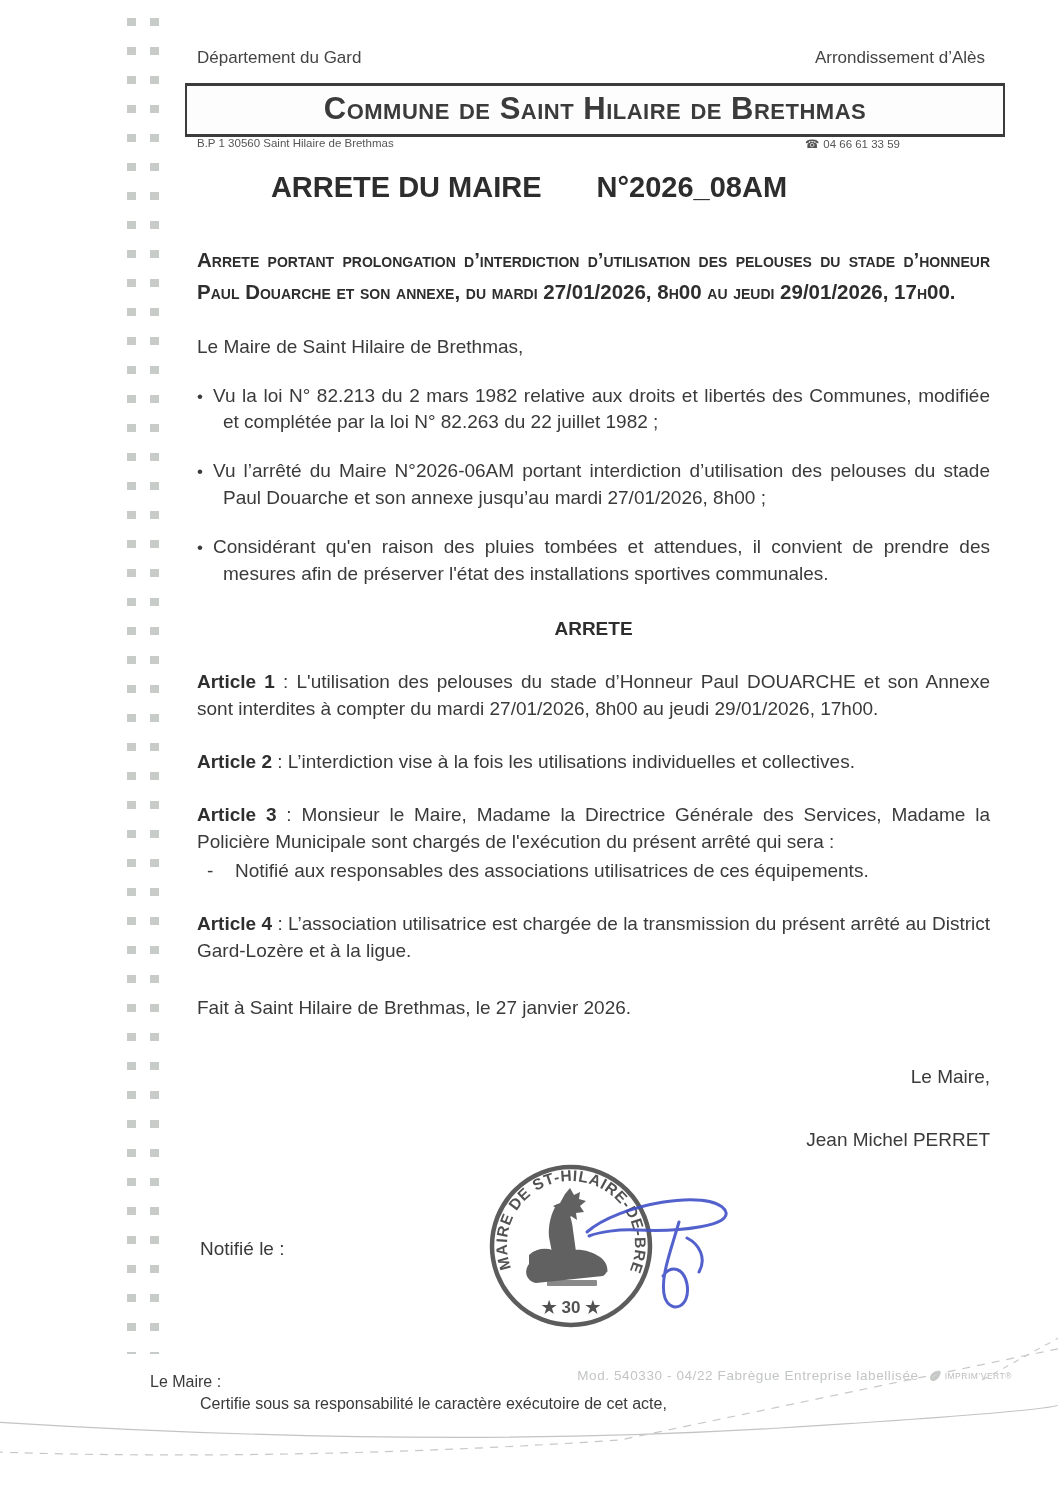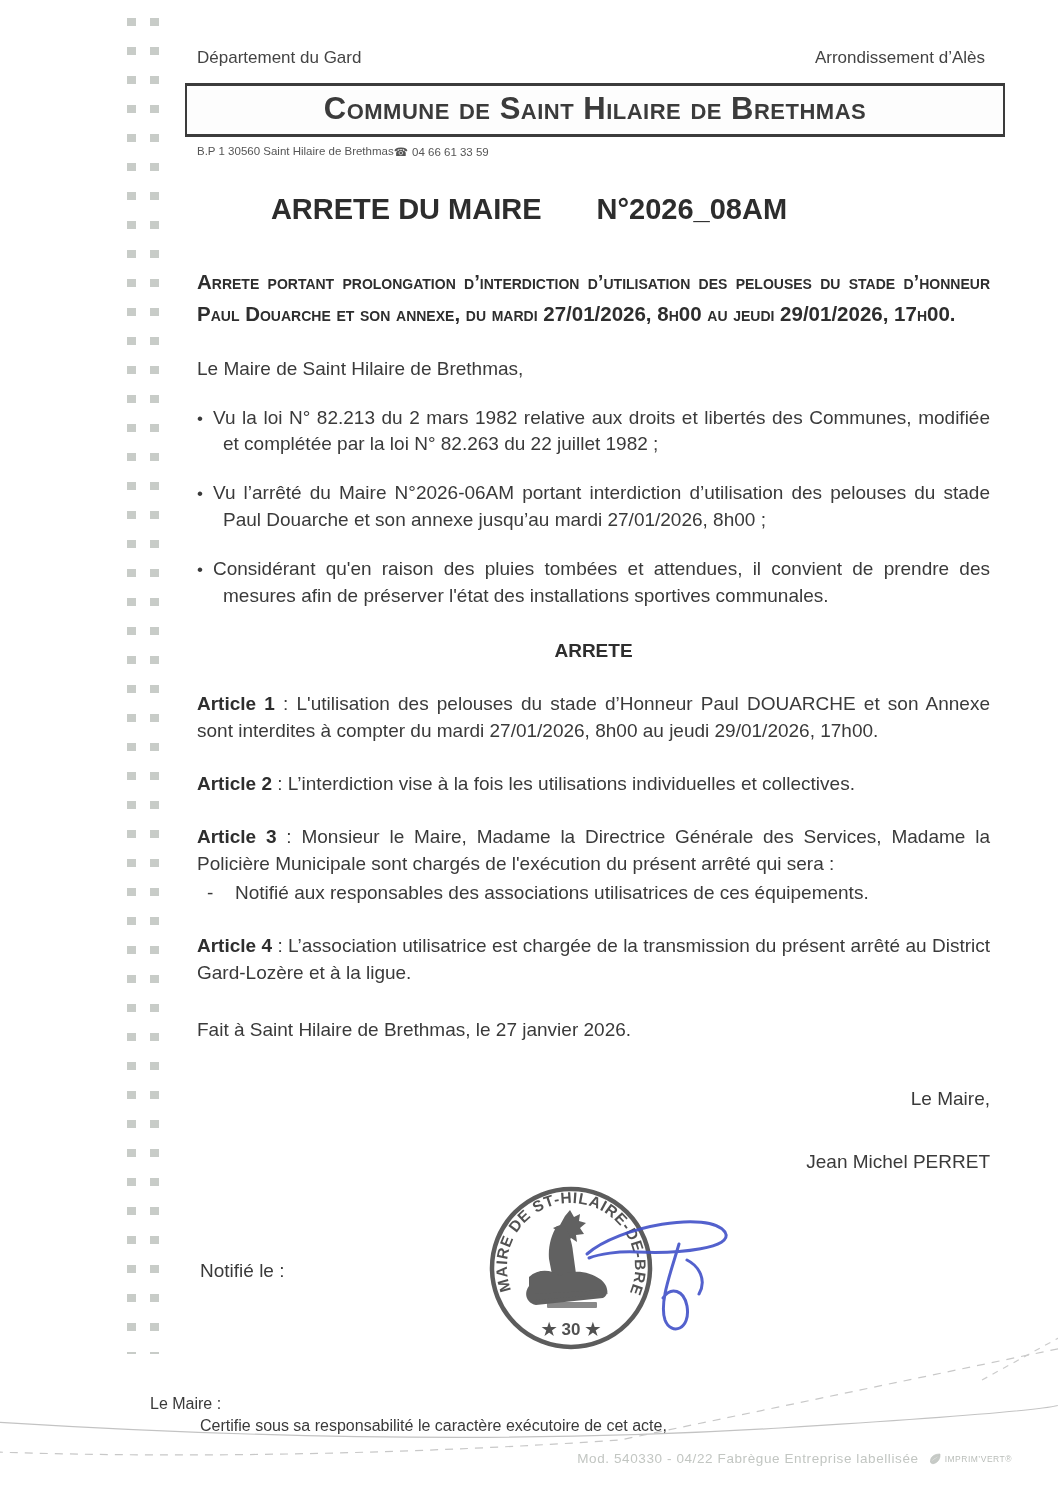--- a/index.html
+++ b/index.html
@@ -15,23 +15,23 @@
   }
   .dots.col1{left:127px}
   .dots.col2{left:150px}
 
   .header-row{display:flex; justify-content:space-between; padding:48px 73px 0 197px; font-size:17px; color:#444;}
   .commune-box{
     margin:15px 53px 0 185px; border:2px solid #3c3c3c; border-top-width:3px; border-bottom-width:3px;
     text-align:center; padding:5px 0 7px; background:#fdfdfd;
   }
   .commune-title{font-variant:small-caps; font-weight:bold; font-size:31px; color:#3b3b3b; letter-spacing:.5px;}
-  .addr-row{display:flex; padding:8px 158px 0 197px; font-size:11.5px; color:#555;}
+  .addr-row{display:flex; justify-content:space-between; padding:0 158px 0 197px; font-size:11.5px; color:#555;}
   .phone-wrap{display:flex; align-items:center; gap:4px;}
-  .doc-title{margin-top:34px; display:flex; justify-content:center; gap:55px; font-weight:bold; font-size:29px; color:#2d2d2d;}
+  .doc-title{margin-top:20px; display:flex; justify-content:center; gap:55px; font-weight:bold; font-size:29px; color:#2d2d2d;}
 
   .body-col{padding:0 68px 0 197px; font-size:19px; line-height:1.42;}
   .subject{margin-top:40px; font-weight:bold; font-variant:small-caps; font-size:20.5px; text-align:justify; color:#2e2e2e; line-height:1.55;}
   .intro{margin-top:26px;}
   .recital{margin-top:22px; padding-left:26px; text-indent:-26px; text-align:justify;}
   .recital .bullet{display:inline-block; width:16px; text-indent:0; font-size:17px;}
   .arrete-heading{margin-top:28px; text-align:center; font-weight:bold; font-size:19px; color:#2e2e2e;}
   .article{margin-top:26px; text-align:justify;}
   .article .lbl{font-weight:bold; color:#2e2e2e;}
   .article-sub{margin-top:2px; padding-left:10px;}
@@ -43,21 +43,21 @@
   .stamp-zone{position:relative; height:205px; margin-top:6px;}
   .stamp-svg{position:absolute; left:288px; top:0;}
   .sig-svg{position:absolute; left:360px; top:18px;}
   .notify{position:absolute; left:3px; top:76px; font-size:19px;}
 
   .legal{padding:6px 55px 0 150px; font-size:16px; color:#3a3a3a; line-height:1.33;}
   .legal .who{margin:0;}
   .legal p{margin:1px 0 0; text-indent:50px;}
 
   .print-credit{
-    position:absolute; right:46px; top:1451px; font-size:13.5px; color:#c2c6c2;
+    position:absolute; right:46px; top:1368px; font-size:13.5px; color:#c2c6c2;
     letter-spacing:.6px; display:flex; align-items:center; gap:10px; white-space:nowrap;justify-content:space-between;
   }
   .imprim{font-size:8.5px; letter-spacing:.5px; color:#b9bdb9; display:flex; align-items:center; gap:3px;}
 
   .artifacts{position:absolute; left:0; top:0; pointer-events:none;}
 </style>
 </head>
 <body>
 
 <div class="page">

